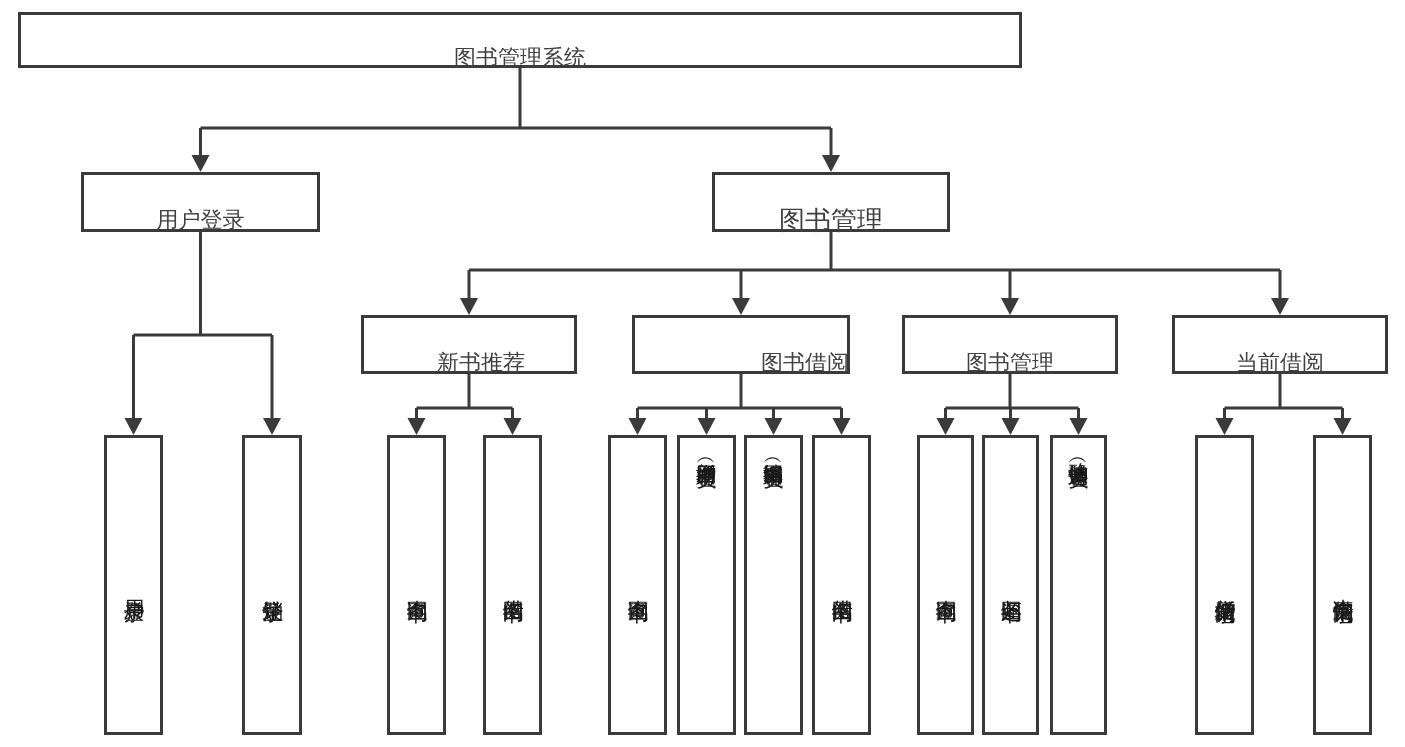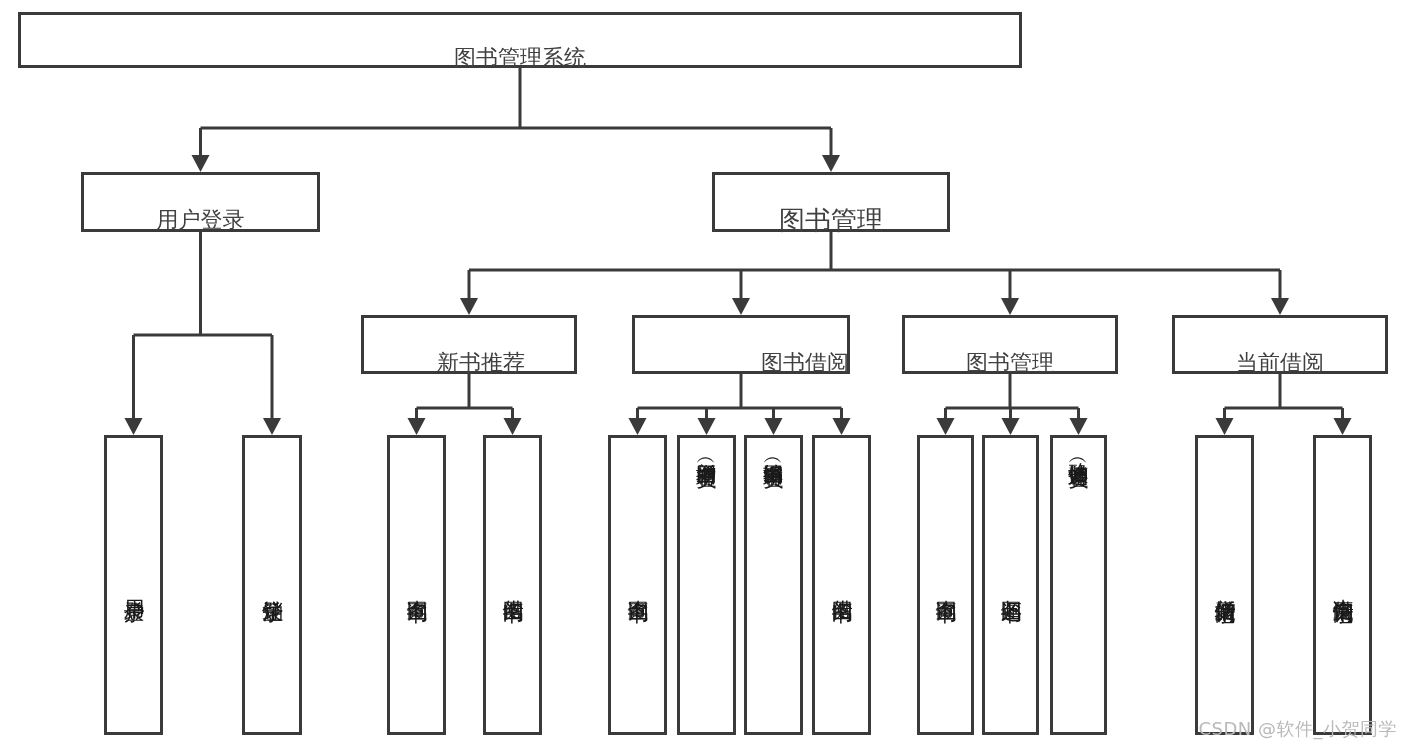--- a/index.html
+++ b/index.html
@@ -224,14 +224,13 @@
       <div class="vlabel-wrap" style="left: 1050px; top: 435px; width: 57px; height: 300px; align-items: flex-start; padding-top: 12px; box-sizing: border-box;">
         <div class="vlabel-text" style="font-size: 20px; align-self: flex-start;">确认归还（管理员）</div>
       </div>
       <div class="vlabel-wrap" style="left: 1195px; top: 435px; width: 59px; height: 300px;">
         <div class="vlabel-text" style="font-size: 21px;">新增借阅记录</div>
       </div>
       <div class="vlabel-wrap" style="left: 1313px; top: 435px; width: 59px; height: 300px;">
         <div class="vlabel-text" style="font-size: 21px;">查询借阅记录</div>
       </div>
     </div>
-  <div id="watermark">CSDN @软件_小贺同学</div>
 </div>
 
 </body></html>

